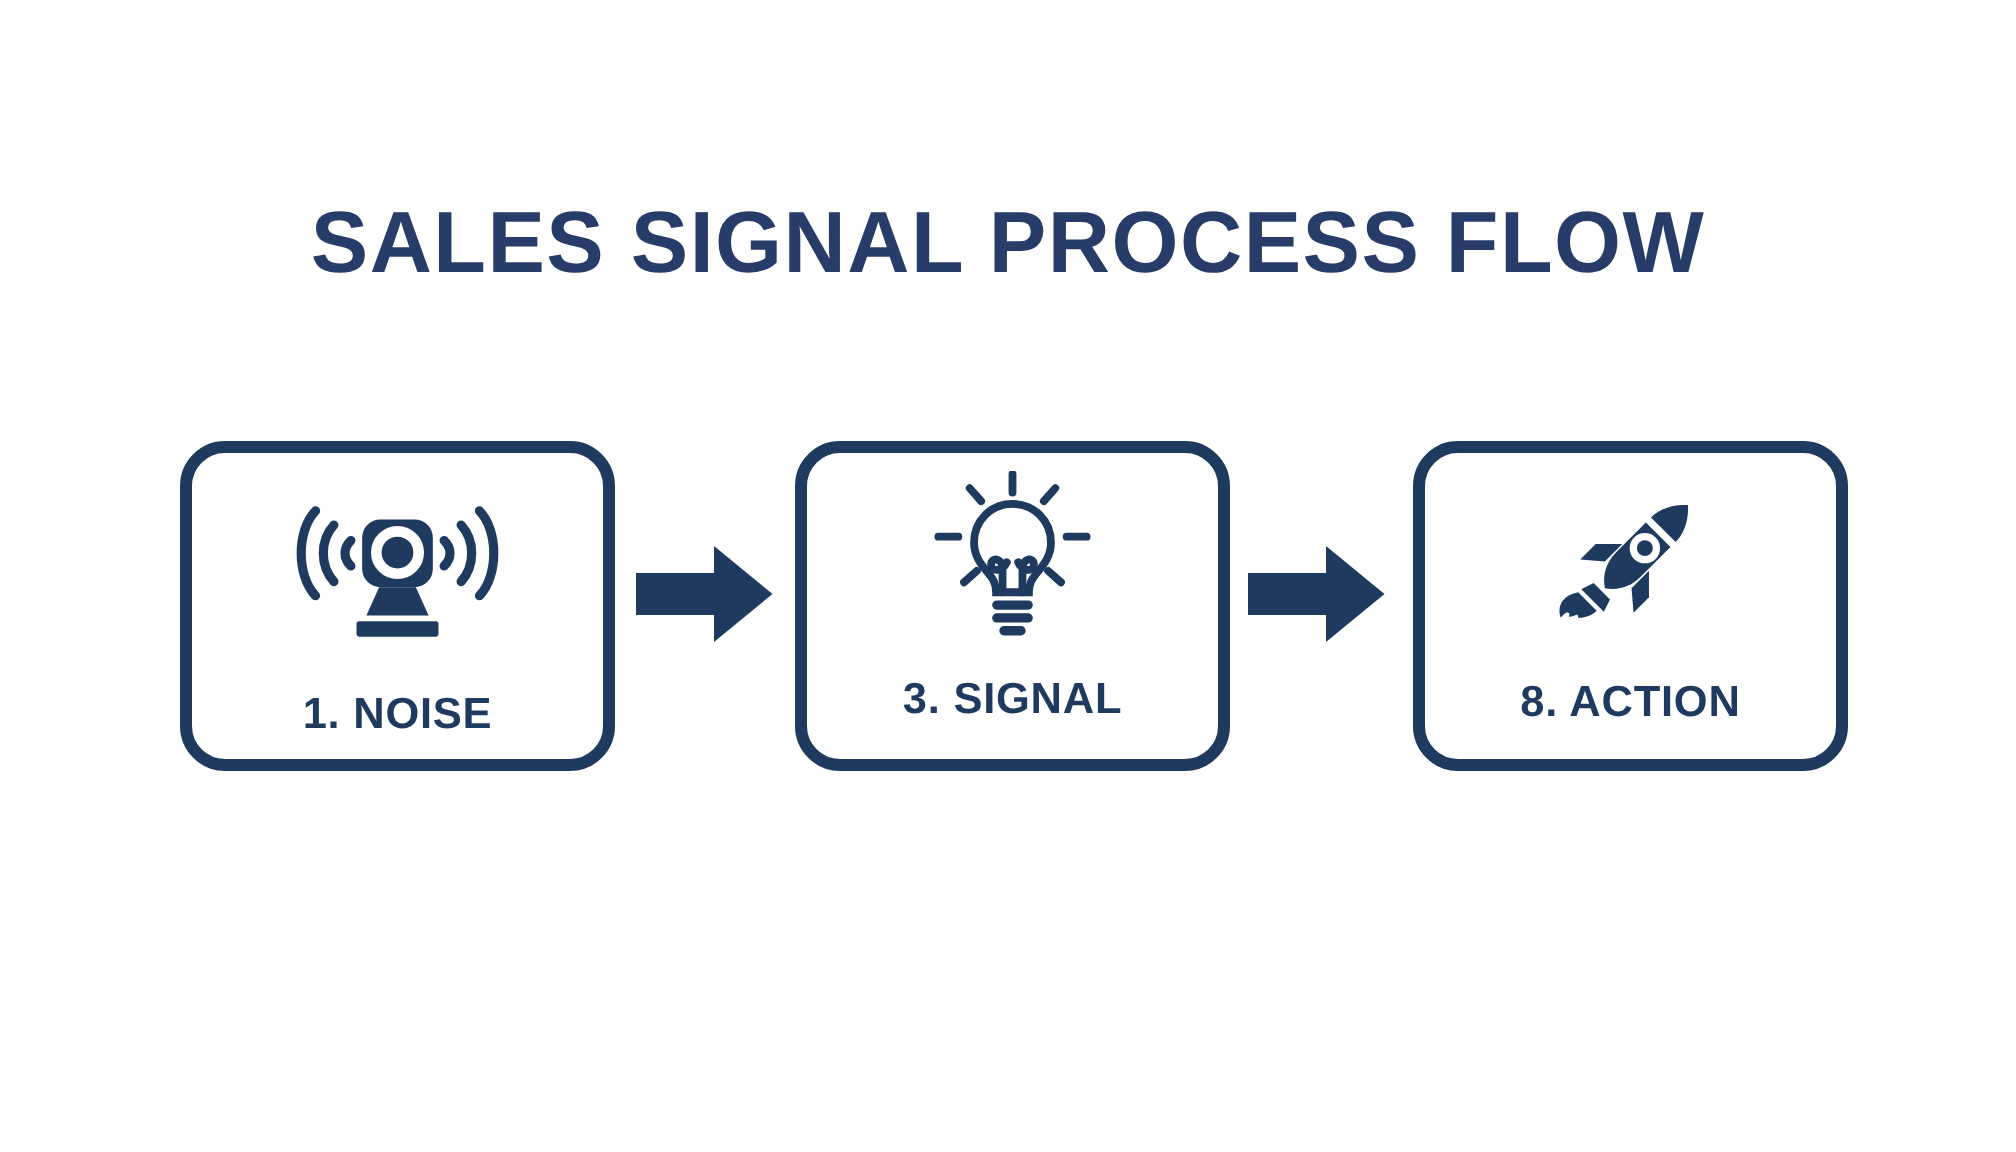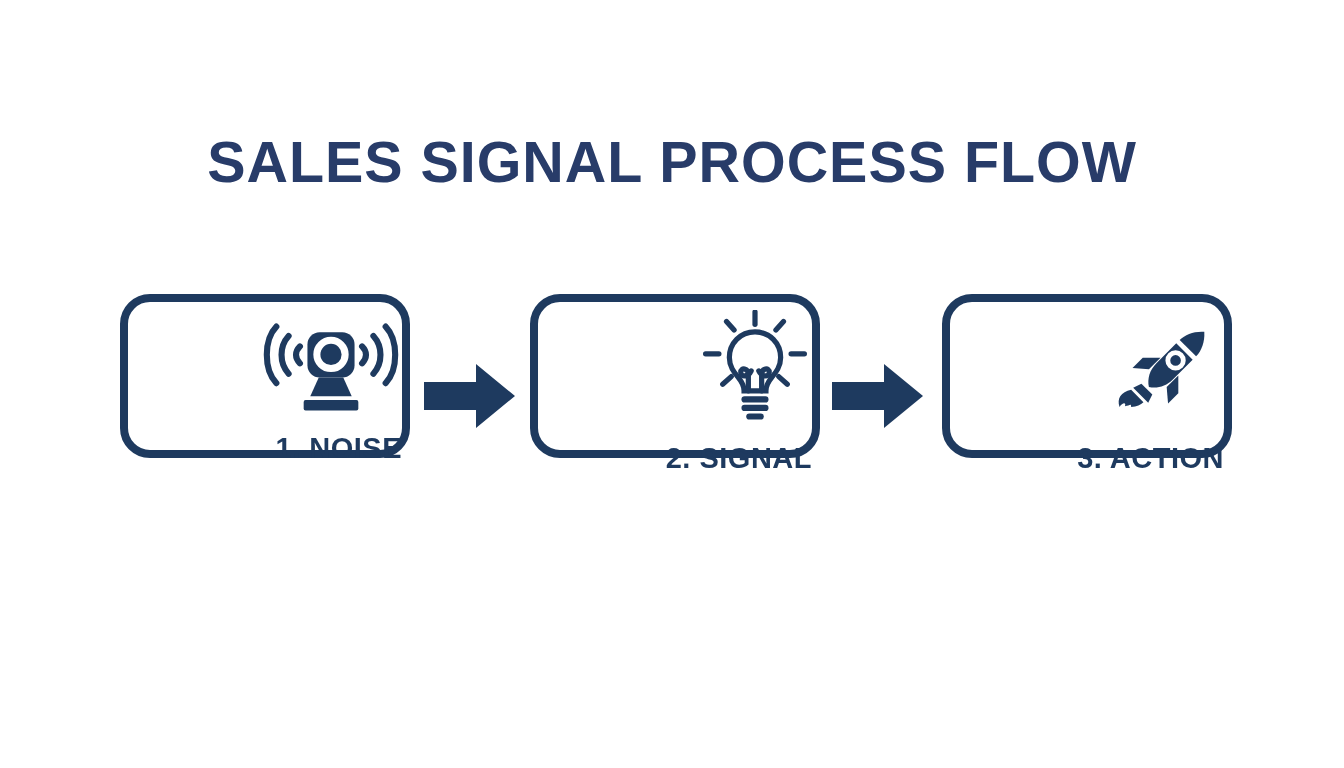--- a/index.html
+++ b/index.html
@@ -18,28 +18,28 @@
     font-weight:bold;
     letter-spacing:1px;
     line-height:1.1;
     color:var(--titleNavy,#283c69);
     transform:scaleX(0.99);
     margin:0;
   }
   .step-box{
     position:absolute;
     top:294px;
-    width:290px;height:164px;
+    width:290px;height:220px;
     box-sizing:border-box;
     border:8px solid var(--navy,#1e3a5f);
     border-radius:30px;
     background:#fff;
     display:flex;
     flex-direction:column;
-    align-items:flex-end;
+    align-items:center;
     justify-content:flex-start;
   }
   .step-box.b1{left:120px;}
   .step-box.b2{left:530px;}
   .step-box.b3{left:942px;}
   .icon-area{
     height:126px;
     display:flex;
     align-items:center;
     justify-content:center;
@@ -112,21 +112,21 @@
           <path d="M53,85 L53,68 C53,61 45,60 45,65.5 C45,71 53,70.5 56,64"></path>
           <path d="M67,85 L67,68 C67,61 75,60 75,65.5 C75,71 67,70.5 64,64"></path>
         </g>
         <g stroke="currentColor" stroke-width="6.5" stroke-linecap="round" fill="none">
           <path d="M49,94 H71"></path>
           <path d="M49,103 H71"></path>
           <path d="M54,112 H66"></path>
         </g>
       </svg>
     </div>
-    <div class="step-label">2. SIGNAL</div>
+    <div class="step-label">3. SIGNAL</div>
   </div>
 
   <div class="flow-arrow a2">
     <svg width="92" height="70" viewBox="0 0 92 70" aria-hidden="true">
       <polygon points="0,21 52,21 52,3 91,35 52,67 52,49 0,49" fill="currentColor"></polygon>
     </svg>
   </div>
 
   <div class="step-box b3">
     <div class="icon-area">
@@ -136,16 +136,16 @@
           <path d="M48,33 L72,33 L72,62 C72,72 67.5,80 60,85 C52.5,80 48,72 48,62 Z"></path>
           <path d="M47,55 L34,68 L34,83 L47,72 Z"></path>
           <path d="M73,55 L86,68 L86,83 L73,72 Z"></path>
           <path d="M52,88 L68,88 L71,97 L49,97 Z"></path>
           <path d="M49,100 C43,109 45,117 53,121 C52,115.5 54.5,112.5 56.5,116.5 C59.5,113 58.5,109.5 61.5,112.5 C65.5,108 67,104 67,100 Z"></path>
           <circle cx="60" cy="46" r="10.5" fill="#ffffff"></circle>
           <circle cx="60" cy="46" r="5.5" fill="currentColor"></circle>
         </g>
       </svg>
     </div>
-    <div class="step-label">3. ACTION</div>
+    <div class="step-label">8. ACTION</div>
   </div>
 
 </div>
 
 </body></html>

